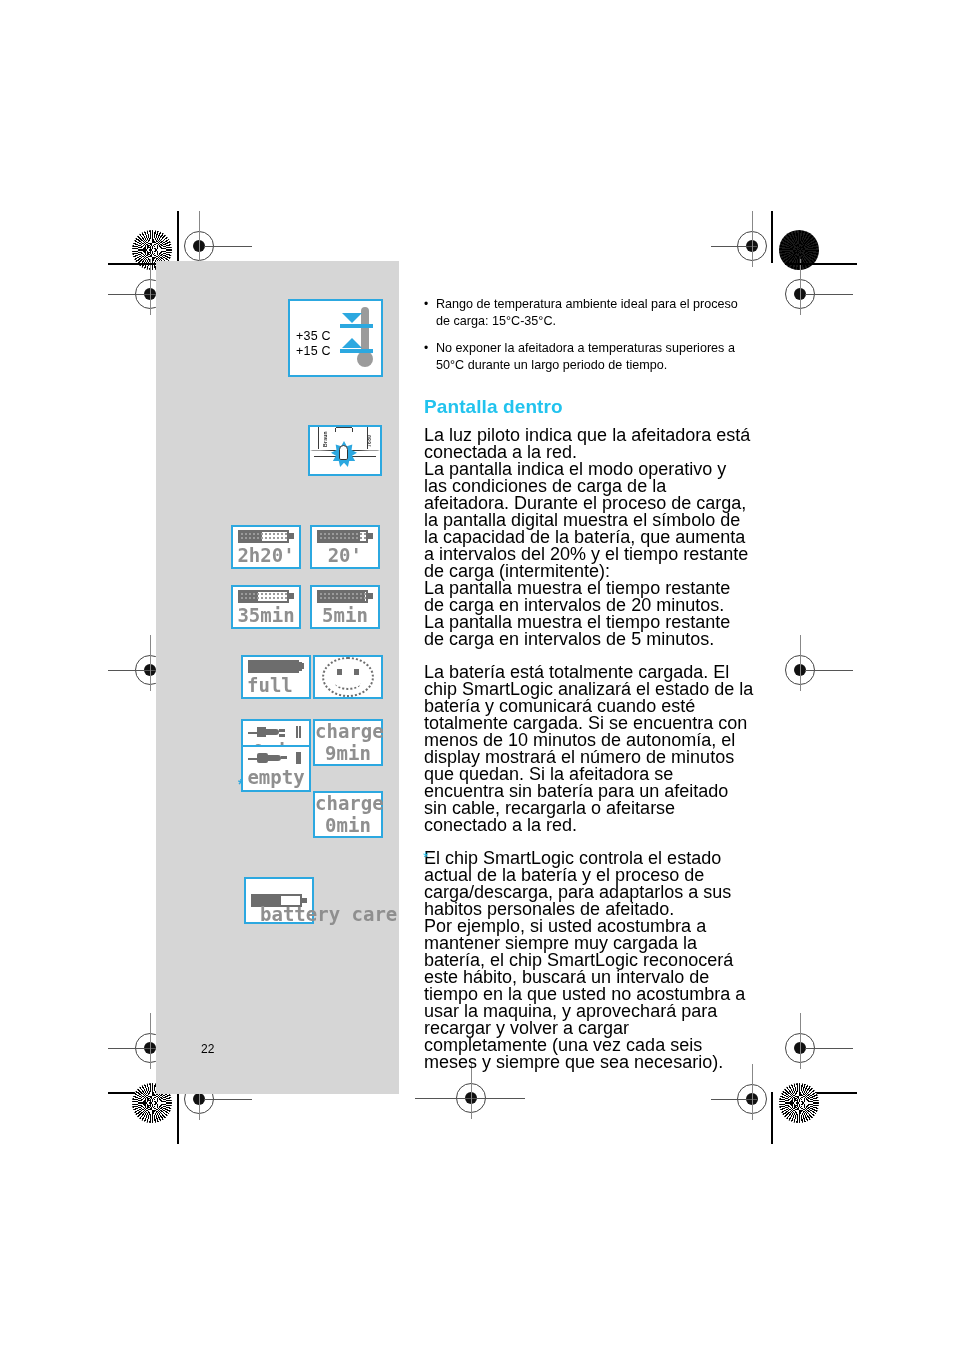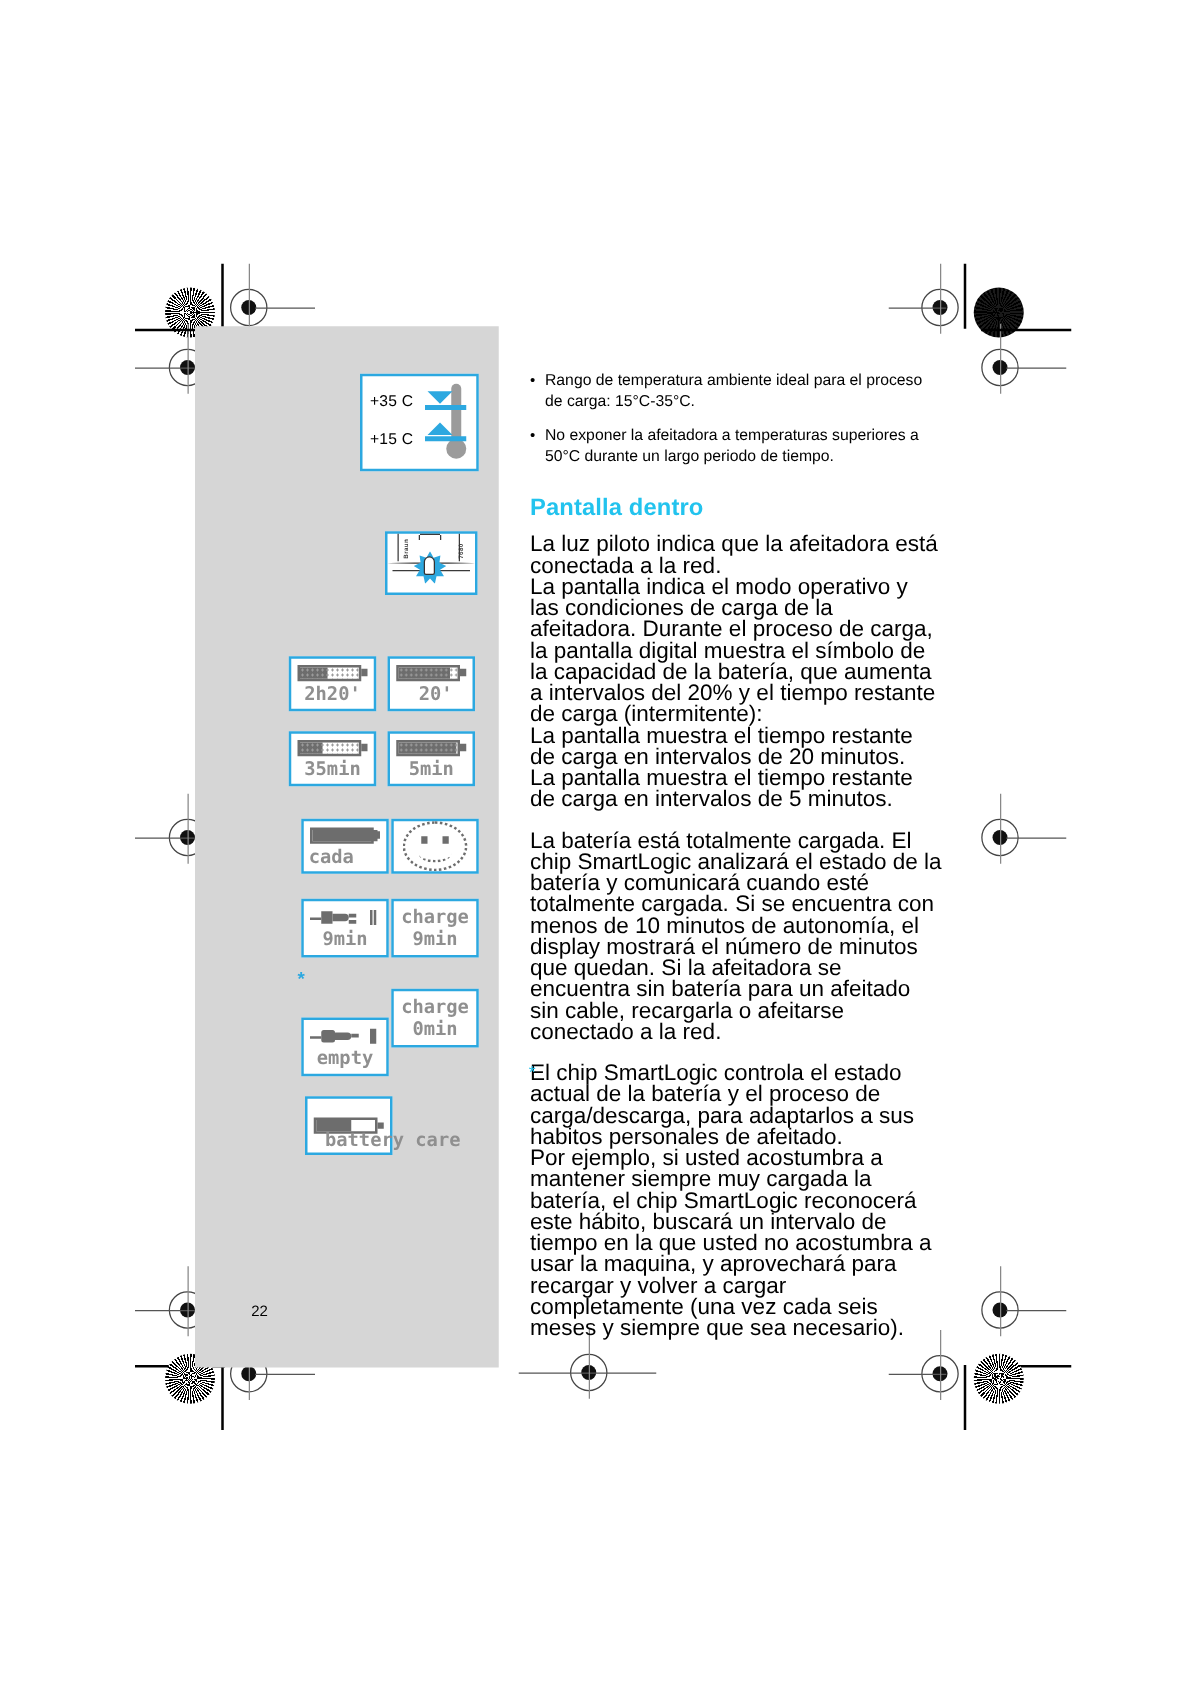--- a/index.html
+++ b/index.html
@@ -54,21 +54,21 @@
      font-family:"Liberation Sans",sans-serif;font-weight:bold;letter-spacing:.3px;}
   .burst{position:absolute;width:26px;height:26px;background:#2ca8e0;
      clip-path:polygon(50% 0%,61% 20%,82% 13%,79% 35%,100% 45%,81% 57%,93% 77%,70% 77%,65% 100%,50% 84%,35% 100%,30% 77%,7% 77%,19% 57%,0% 45%,21% 35%,18% 13%,39% 20%);}
   .lamp{position:absolute;width:9px;height:15px;background:#ffffff;border:1px solid #333;border-radius:5px 5px 2px 2px;box-sizing:border-box;}
 
   
   .lcd{position:absolute;background:#ffffff;border:2px solid #2ca8e0;box-sizing:border-box;
        display:flex;flex-direction:column;justify-content:center;align-items:stretch;}
   .lcd-txt{
     font-family:"DejaVu Sans Mono","Liberation Mono",monospace;
-    font-size:15px;letter-spacing:0px;color:#8f8f8f;font-weight:bold;
+    font-size:19px;letter-spacing:0px;color:#8f8f8f;font-weight:bold;
     text-align:center;line-height:1;white-space:pre;
   }
   
   .batt{position:relative;display:block;margin:0 auto;}
   .batt-shell{position:absolute;left:0;top:0;right:5px;bottom:0;border:2px solid #6d6d6d;box-sizing:border-box;background:#ffffff;}
   .batt-tip{position:absolute;right:0;top:30%;width:5px;height:40%;background:#6d6d6d;}
   .batt-fill{position:absolute;left:2px;top:2px;bottom:2px;background:#6d6d6d;}
   .batt-dots{position:absolute;left:2px;top:2px;bottom:2px;right:7px;
      background-image:radial-gradient(#9b9b9b 0.8px, transparent 0.9px);
      background-size:4px 4px;}
@@ -160,21 +160,21 @@
   <div class="star-dot" style="left:779px;top:1083px;"></div>
   <div class="reg-target" style="left:737px;top:1084px;"></div>
   <div class="reg-h" style="left:711px;top:1099px;width:46px;"></div>
   <div class="reg-v" style="left:752px;top:1064px;height:56px;"></div>
   <div class="cropline" style="left:771px;top:1092px;width:2px;height:52px;"></div>
 </div>
 
 <div id="gray-panel"></div>
 
 <div class="figbox" id="thermo-box">
-  <span class="thermo-label" style="left:6px;top:13px;">+35 C</span>
+  <span class="thermo-label" style="left:6px;top:28px;">+35 C</span>
   <span class="thermo-label" style="left:6px;top:43px;">+15 C</span>
   <div class="thermo-stem" style="left:71px;top:6px;width:8px;height:52px;border-radius:4px 4px 0 0;"></div>
   <div class="thermo-bulb" style="left:67px;top:50px;width:16px;height:16px;"></div>
   <div class="thermo-bar" style="left:50px;top:23px;width:33px;"></div>
   <div class="thermo-bar" style="left:50px;top:48px;width:33px;"></div>
   <div class="tri-down" style="left:52px;top:12px;"></div>
   <div class="tri-up" style="left:52px;top:37px;"></div>
 </div>
 
 <div class="figbox" id="shaver-box">
@@ -230,21 +230,21 @@
   </div>
   <div class="lcd-txt" style="margin-top:3px;">5min</div>
 </div>
 
 <div class="lcd" style="left:241px;top:655px;width:70px;height:44px;">
   <div class="batt" style="width:56px;height:13px;">
     <div class="batt-shell"></div>
       <div class="batt-tip"></div>
     <div class="batt-fill" style="width:52px;"></div>
   </div>
-  <div class="lcd-txt" style="margin-top:3px;text-align:left;padding-left:4px;">cada</div>
+  <div class="lcd-txt" style="margin-top:3px;text-align:left;padding-left:4px;">full</div>
 </div>
 
 <div class="lcd" style="left:313px;top:655px;width:70px;height:44px;justify-content:center;">
   <div class="smiley">
     <div class="smiley-face"></div>
     <div class="smiley-eye" style="left:15px;"></div>
     <div class="smiley-eye" style="left:32px;"></div>
     <div class="smiley-mouth"></div>
   </div>
 </div>
@@ -262,21 +262,21 @@
   <div class="lcd-txt" style="margin-top:3px;">9min</div>
 </div>
 
 <div class="lcd" style="left:313px;top:719px;width:70px;height:47px;">
   <div class="lcd-txt" style="line-height:1.15;">charge
 9min</div>
 </div>
 
 <span class="aster" style="left:238px;top:776px;">*</span>
 
-<div class="lcd" style="left:241px;top:814px;width:70px;height:47px;">
+<div class="lcd" style="left:241px;top:745px;width:70px;height:47px;">
   <div class="plug-wrap" style="width:56px;height:14px;">
     <div class="plug-cord" style="left:0px;top:7px;width:9px;"></div>
     <div class="plug-body" style="left:9px;top:2px;width:11px;height:10px;border-radius:2px;"></div>
     <div class="plug-body" style="left:20px;top:4px;width:13px;height:6px;border-radius:0 3px 3px 0;"></div>
     <div class="plug-prong" style="left:33px;top:5px;width:6px;"></div>
     <div class="plug-batt" style="left:48px;top:1px;width:5px;height:12px;"></div>
   </div>
   <div class="lcd-txt" style="margin-top:3px;">empty</div>
 </div>
 

